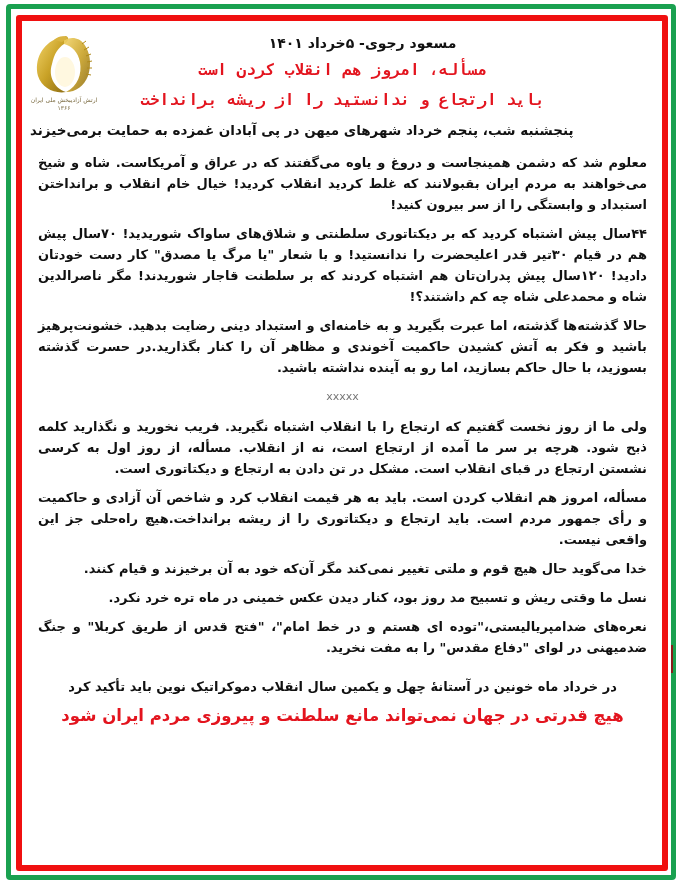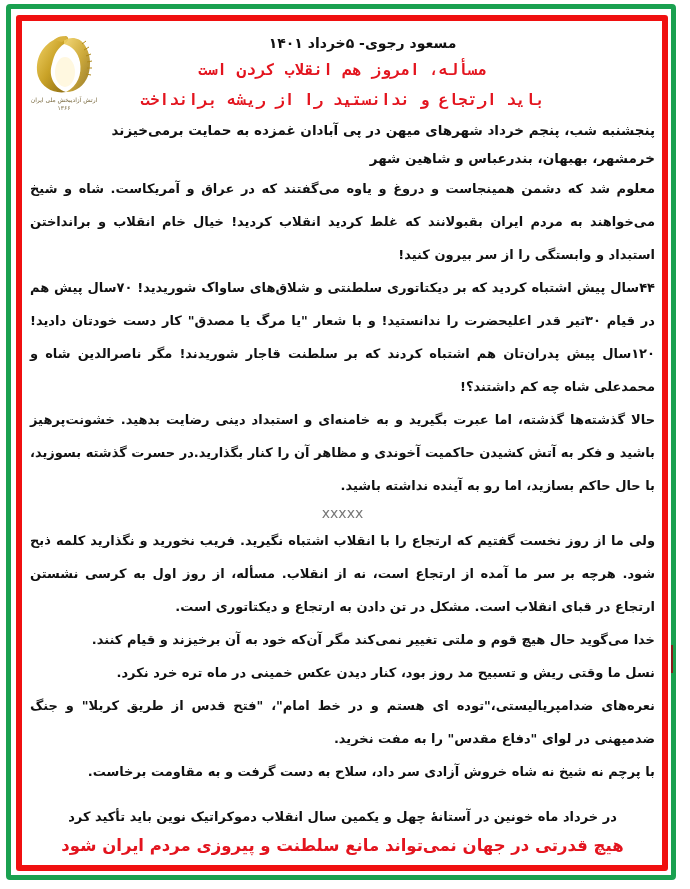--- a/index.html
+++ b/index.html
@@ -28,29 +28,29 @@
     color: #111111;
   }
   .author {
     font-size: 14px; font-weight: bold; line-height: 26px; height: 26px;
     padding-right: 40px; padding-left: 0; text-align: center; margin-left: 80px;
   }
   .title-red {
     color: #e3141e; font-weight: bold; font-size: 16px; line-height: 30px; text-align: center;  font-family: Liberation Mono, monospace;
   }
   .subhead {
-    font-size: 13.5px; font-weight: bold; line-height: 28px; text-align: right;
+    font-size: 13.5px; font-weight: bold; line-height: 28px; text-align: left;
   }
   .subhead-big { font-size: 15px; font-weight: bold; line-height: 26px; text-align: center; }
   .para {
-    font-size: 13px; font-weight: bold; line-height: 33px; text-align: justify; text-align-last: right;
-    margin: 0;
+    font-size: 13px; font-weight: bold; line-height: 21px; text-align: justify; text-align-last: right;
+    margin: 8px;
   }
   .sep {
-    text-align: center; color: #777777; font-size: 14px; line-height: 22px; direction: ltr;
+    text-align: center; color: #777777; font-size: 11px; line-height: 22px; direction: ltr;
   }
   .closing { font-size: 13px; font-weight: bold; line-height: 30px; text-align: center; margin-top: 14px; }
   .final-red {
     color: #e3141e; font-weight: bold; font-size: 16.5px; line-height: 28px; text-align: center;
   }
 </style>
 </head>
 <body>
 
 <div class="frame-green"></div>
@@ -78,29 +78,28 @@
     <div>ارتش آزادیبخش ملی ایران</div>
     <div>۱۳۶۶</div>
   </div>
 </div>
 
 <div class="content">
   <div class="author">مسعود رجوی- ۵خرداد ۱۴۰۱</div>
   <div class="title-red">مسأله، امروز هم انقلاب کردن است</div>
   <div class="title-red">باید ارتجاع و ندانستید را از ریشه برانداخت</div>
   <div class="subhead">پنجشنبه شب، پنجم خرداد شهرهای میهن در پی آبادان غمزده به حمایت برمی‌خیزند</div>
-  <div class="subhead">خرمشهر، بهبهان، بندرعباس و شاهین شهر</div>
 
   <p class="para">معلوم شد که دشمن همینجاست و دروغ و یاوه می‌گفتند که در عراق و آمریکاست. شاه و شیخ می‌خواهند به مردم ایران بقبولانند که غلط کردید انقلاب کردید! خیال خام انقلاب و برانداختن استبداد و وابستگی را از سر بیرون کنید!</p>
   <p class="para">۴۴سال پیش اشتباه کردید که بر دیکتاتوری سلطنتی و شلاق‌های ساواک شوریدید! ۷۰سال پیش هم در قیام ۳۰تیر قدر اعلیحضرت را ندانستید! و با شعار "یا مرگ یا مصدق" کار دست خودتان دادید! ۱۲۰سال پیش پدران‌تان هم اشتباه کردند که بر سلطنت قاجار شوریدند! مگر ناصرالدین شاه و محمدعلی شاه چه کم داشتند؟!</p>
   <p class="para">حالا گذشته‌ها گذشته، اما عبرت بگیرید و به خامنه‌ای و استبداد دینی رضایت بدهید. خشونت‌پرهیز باشید و فکر به آتش کشیدن حاکمیت آخوندی و مظاهر آن را کنار بگذارید.در حسرت گذشته بسوزید، با حال حاکم بسازید، اما رو به آینده نداشته باشید.</p>
 
   <div class="sep">xxxxx</div>
 
   <p class="para">ولی ما از روز نخست گفتیم که ارتجاع را با انقلاب اشتباه نگیرید. فریب نخورید و نگذارید کلمه ذبح شود. هرچه بر سر ما آمده از ارتجاع است، نه از انقلاب. مسأله، از روز اول به کرسی نشستن ارتجاع در قبای انقلاب است. مشکل در تن دادن به ارتجاع و دیکتاتوری است.</p>
+  <p class="para">مسأله، امروز هم انقلاب کردن است. باید به هر قیمت انقلاب کرد و شاخص آن آزادی و حاکمیت و رأی جمهور مردم است. باید ارتجاع و دیکتاتوری را از ریشه برانداخت.هیچ راه‌حلی جز این واقعی نیست.</p>
   <p class="para">خدا می‌گوید حال هیچ قوم و ملتی تغییر نمی‌کند مگر آن‌که خود به آن برخیزند و قیام کنند.</p>
   <p class="para">نسل ما وقتی ریش و تسبیح مد روز بود، کنار دیدن عکس خمینی در ماه تره خرد نکرد.</p>
   <p class="para">نعره‌های ضدامپریالیستی،"توده ای هستم و در خط امام"، "فتح قدس از طریق کربلا" و جنگ ضدمیهنی در لوای "دفاع مقدس" را به مفت نخرید.</p>
-  <p class="para">با پرچم نه شیخ نه شاه خروش آزادی سر داد، سلاح به دست گرفت و به مقاومت برخاست.</p>
 
   <div class="closing">در خرداد ماه خونین در آستانهٔ چهل و یکمین سال انقلاب دموکراتیک نوین باید تأکید کرد</div>
   <div class="final-red">هیچ قدرتی در جهان نمی‌تواند مانع سلطنت و پیروزی مردم ایران شود</div>
 </div>
 
 </body></html>

